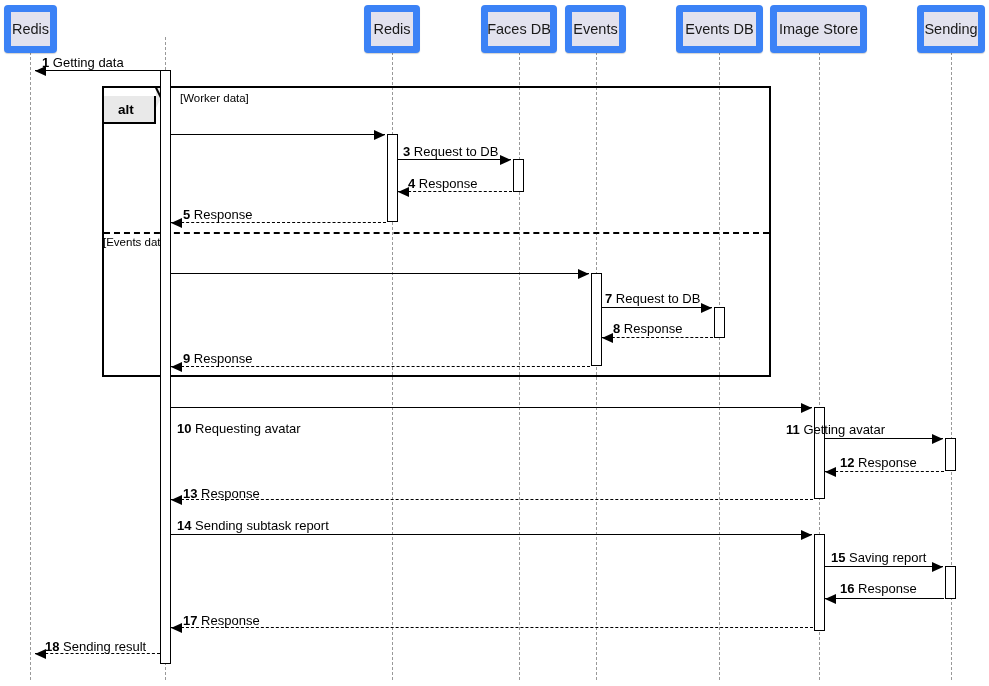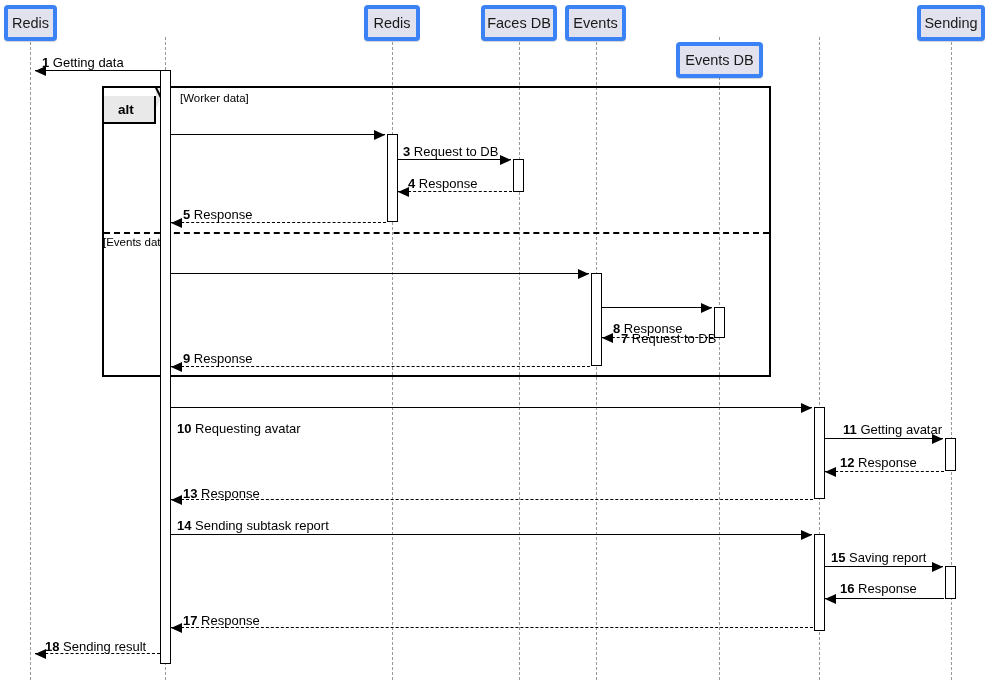--- a/index.html
+++ b/index.html
@@ -10,23 +10,23 @@
     font-family: "Liberation Sans", "DejaVu Sans", sans-serif;
     overflow: hidden;
     position: relative;
   }
   #canvas { position:absolute; left:0; top:0; width:989px; height:686px; }
 
   
   .participant {
     position: absolute;
     background: #e2e2ee;
-    border: 4px solid #3b82f6;
+    border: 7px solid #3b82f6;
     border-radius: 4px;
-    height: 36px;
+    height: 48px;
     display: flex;
     align-items: center;
     justify-content: center;
     font-size: 14.5px;
     color: #1a1a1a;
     white-space: nowrap;
     padding: 0 10px;
     box-shadow: 0 1px 1px rgba(0,0,0,0.18);
   }
 
@@ -147,33 +147,33 @@
     <div class="msg-line dashed" style="left: 398px; top: 191px; width: 114px;"></div>
     <div class="arrow-head arrow-left" style="top: 186.5px; left: 398px;"></div>
     <div class="msg-label" style="left: 408px; top: 176px;"><span class="num">4</span> <span>Response</span></div>
     <div class="msg-line dashed" style="left: 171px; top: 222px; width: 215px;"></div>
     <div class="arrow-head arrow-left" style="top: 217.5px; left: 171px;"></div>
     <div class="msg-label" style="left: 183px; top: 207px;"><span class="num">5</span> <span>Response</span></div>
     <div class="msg-line" style="left: 171px; top: 273px; width: 418px;"></div>
     <div class="arrow-head arrow-right" style="top: 268.5px; left: 578px;"></div>
     <div class="msg-line" style="left: 602px; top: 307px; width: 110px;"></div>
     <div class="arrow-head arrow-right" style="top: 302.5px; left: 701px;"></div>
-    <div class="msg-label" style="left: 621px; top: 291px; margin-top: 40px;"><span class="num">7</span> <span>Request to DB</span></div>
+    <div class="msg-label" style="left: 605px; top: 291px;"><span class="num">7</span> <span>Request to DB</span></div>
     <div class="msg-line dashed" style="left: 602px; top: 337px; width: 111px;"></div>
     <div class="arrow-head arrow-left" style="top: 332.5px; left: 602px;"></div>
     <div class="msg-label" style="left: 613px; top: 321px;"><span class="num">8</span> <span>Response</span></div>
     <div class="msg-line dashed" style="left: 171px; top: 366px; width: 419px;"></div>
     <div class="arrow-head arrow-left" style="top: 361.5px; left: 171px;"></div>
     <div class="msg-label" style="left: 183px; top: 351px;"><span class="num">9</span> <span>Response</span></div>
     <div class="msg-line" style="left: 171px; top: 407px; width: 641px;"></div>
     <div class="arrow-head arrow-right" style="top: 402.5px; left: 801px;"></div>
     <div class="msg-label" style="left: 177px; top: 391px; margin-top: 30px;"><span class="num">10</span> <span>Requesting avatar</span></div>
     <div class="msg-line" style="left: 825px; top: 438px; width: 118px;"></div>
     <div class="arrow-head arrow-right" style="top: 433.5px; left: 932px;"></div>
-    <div class="msg-label" style="left: 843px; top: 422px; text-align: center;"><span class="num">11</span> <span>Getting avatar</span></div>
+    <div class="msg-label" style="left: 786px; top: 422px; text-align: center;"><span class="num">11</span> <span>Getting avatar</span></div>
     <div class="msg-line dashed" style="left: 825px; top: 471px; width: 119px;"></div>
     <div class="arrow-head arrow-left" style="top: 466.5px; left: 825px;"></div>
     <div class="msg-label" style="left: 840px; top: 455px;"><span class="num">12</span> <span>Response</span></div>
     <div class="msg-line dashed" style="left: 171px; top: 499px; width: 642px;"></div>
     <div class="arrow-head arrow-left" style="top: 494.5px; left: 171px;"></div>
     <div class="msg-label" style="left: 183px; top: 486px;"><span class="num">13</span> <span>Response</span></div>
     <div class="msg-line" style="left: 171px; top: 534px; width: 641px;"></div>
     <div class="arrow-head arrow-right" style="top: 529.5px; left: 801px;"></div>
     <div class="msg-label" style="left: 177px; top: 518px;"><span class="num">14</span> <span>Sending subtask report</span></div>
     <div class="msg-line" style="left: 825px; top: 566px; width: 118px;"></div>
@@ -185,15 +185,16 @@
     <div class="msg-line dashed" style="left: 171px; top: 627px; width: 642px;"></div>
     <div class="arrow-head arrow-left" style="top: 622.5px; left: 171px;"></div>
     <div class="msg-label" style="left: 183px; top: 613px;"><span class="num">17</span> <span>Response</span></div>
     <div class="msg-line dashed" style="left: 35px; top: 653px; width: 125px;"></div>
     <div class="arrow-head arrow-left" style="top: 648.5px; left: 35px;"></div>
     <div class="msg-label" style="left: 45px; top: 639px;"><span class="num">18</span> <span>Sending result</span></div>
     <div class="participant" style="left: 4px; top: 5px; width: 53px;">Redis</div>
     <div class="participant" style="left: 364px; top: 5px; width: 56px;">Redis</div>
     <div class="participant" style="left: 481px; top: 5px; width: 76px;">Faces DB</div>
     <div class="participant" style="left: 565px; top: 5px; width: 61px;">Events</div>
-    <div class="participant" style="left: 676px; top: 5px; width: 87px; margin-top: 37px;">Events DB</div>
+    <div class="participant" style="left: 676px; top: 5px; width: 87px;">Events DB</div>
+    <div class="participant" style="left: 770px; top: 5px; width: 97px;">Image Store</div>
     <div class="participant" style="left: 917px; top: 5px; width: 68px;">Sending</div>
   </div>
 
 </body></html>

